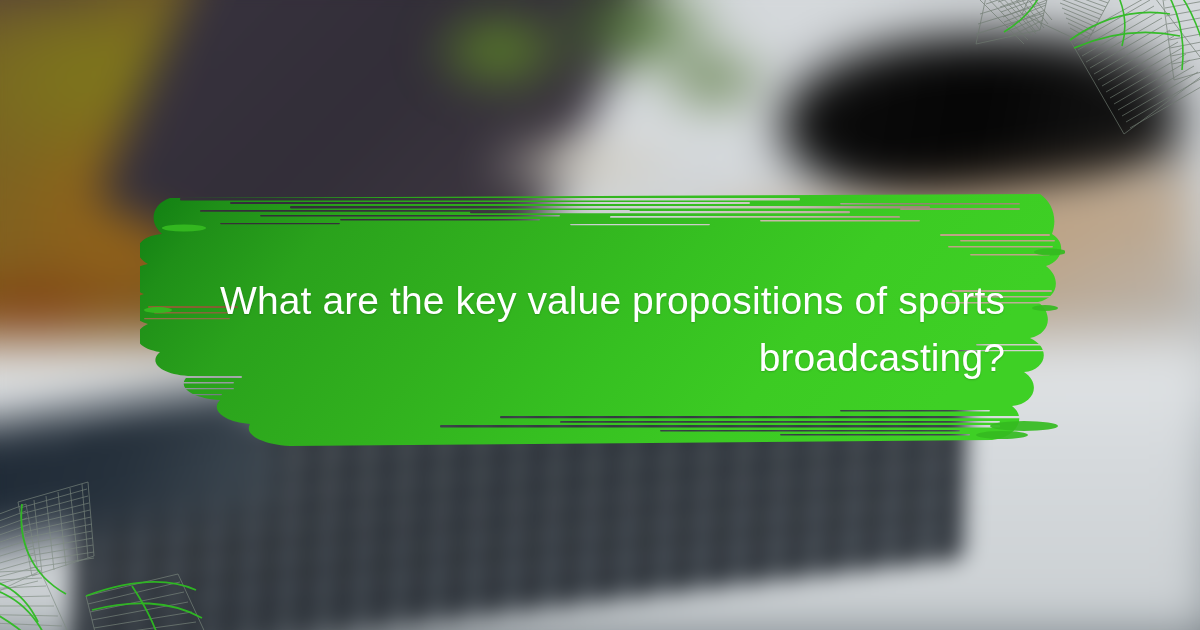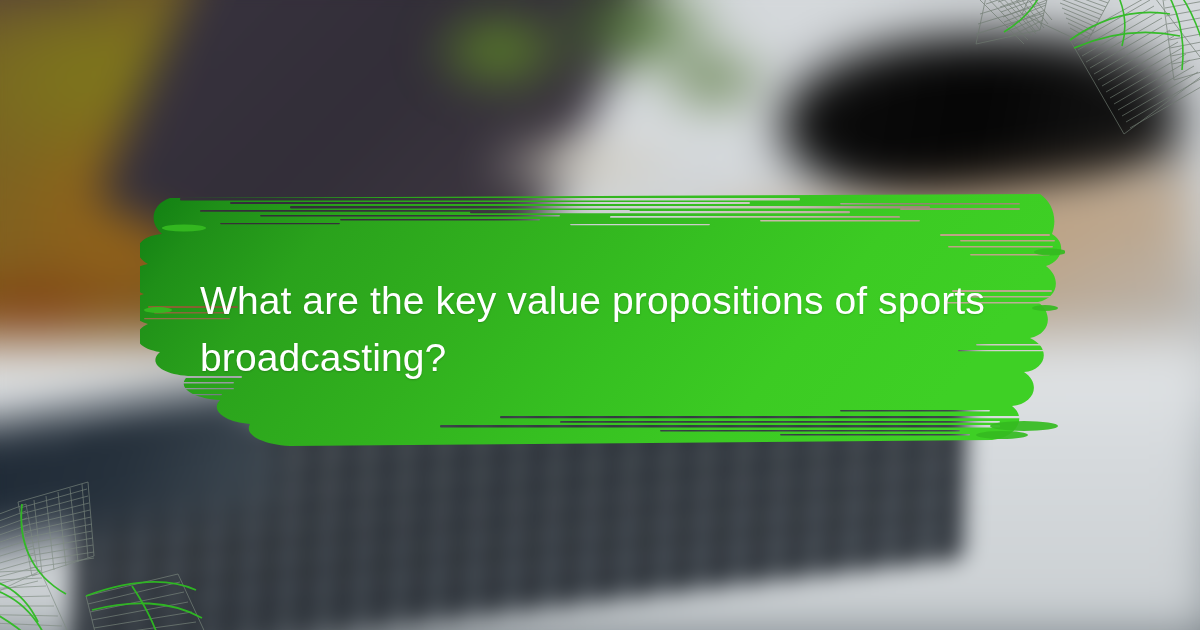--- a/index.html
+++ b/index.html
@@ -190,21 +190,21 @@
     width: 925px;
     height: 252px;
   }
 
   
   .banner-text {
     position: absolute;
     left: 60px;
     right: 60px;
     top: 78px;
-    text-align: left;
+    text-align: right;
     color: #ffffff;
     font-size: 39px;
     line-height: 57px;
     font-weight: 400;
     letter-spacing: 0.1px;
     text-shadow: 0 1px 2px rgba(0,0,0,0.18);
   }
 </style>
 </head>
 <body>

